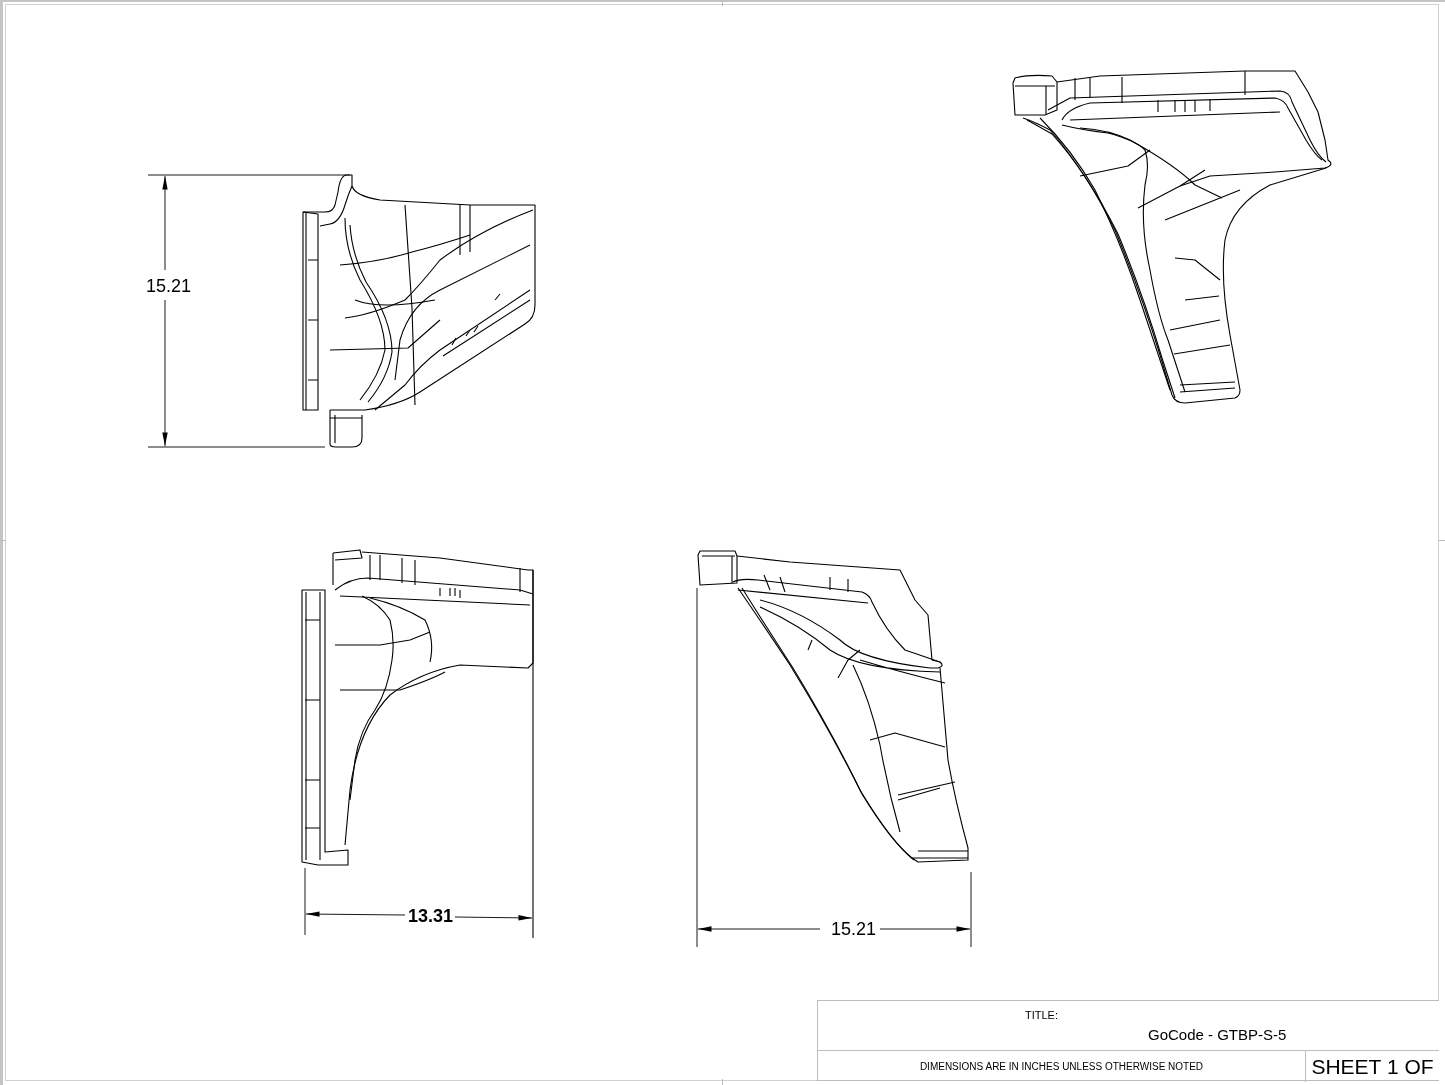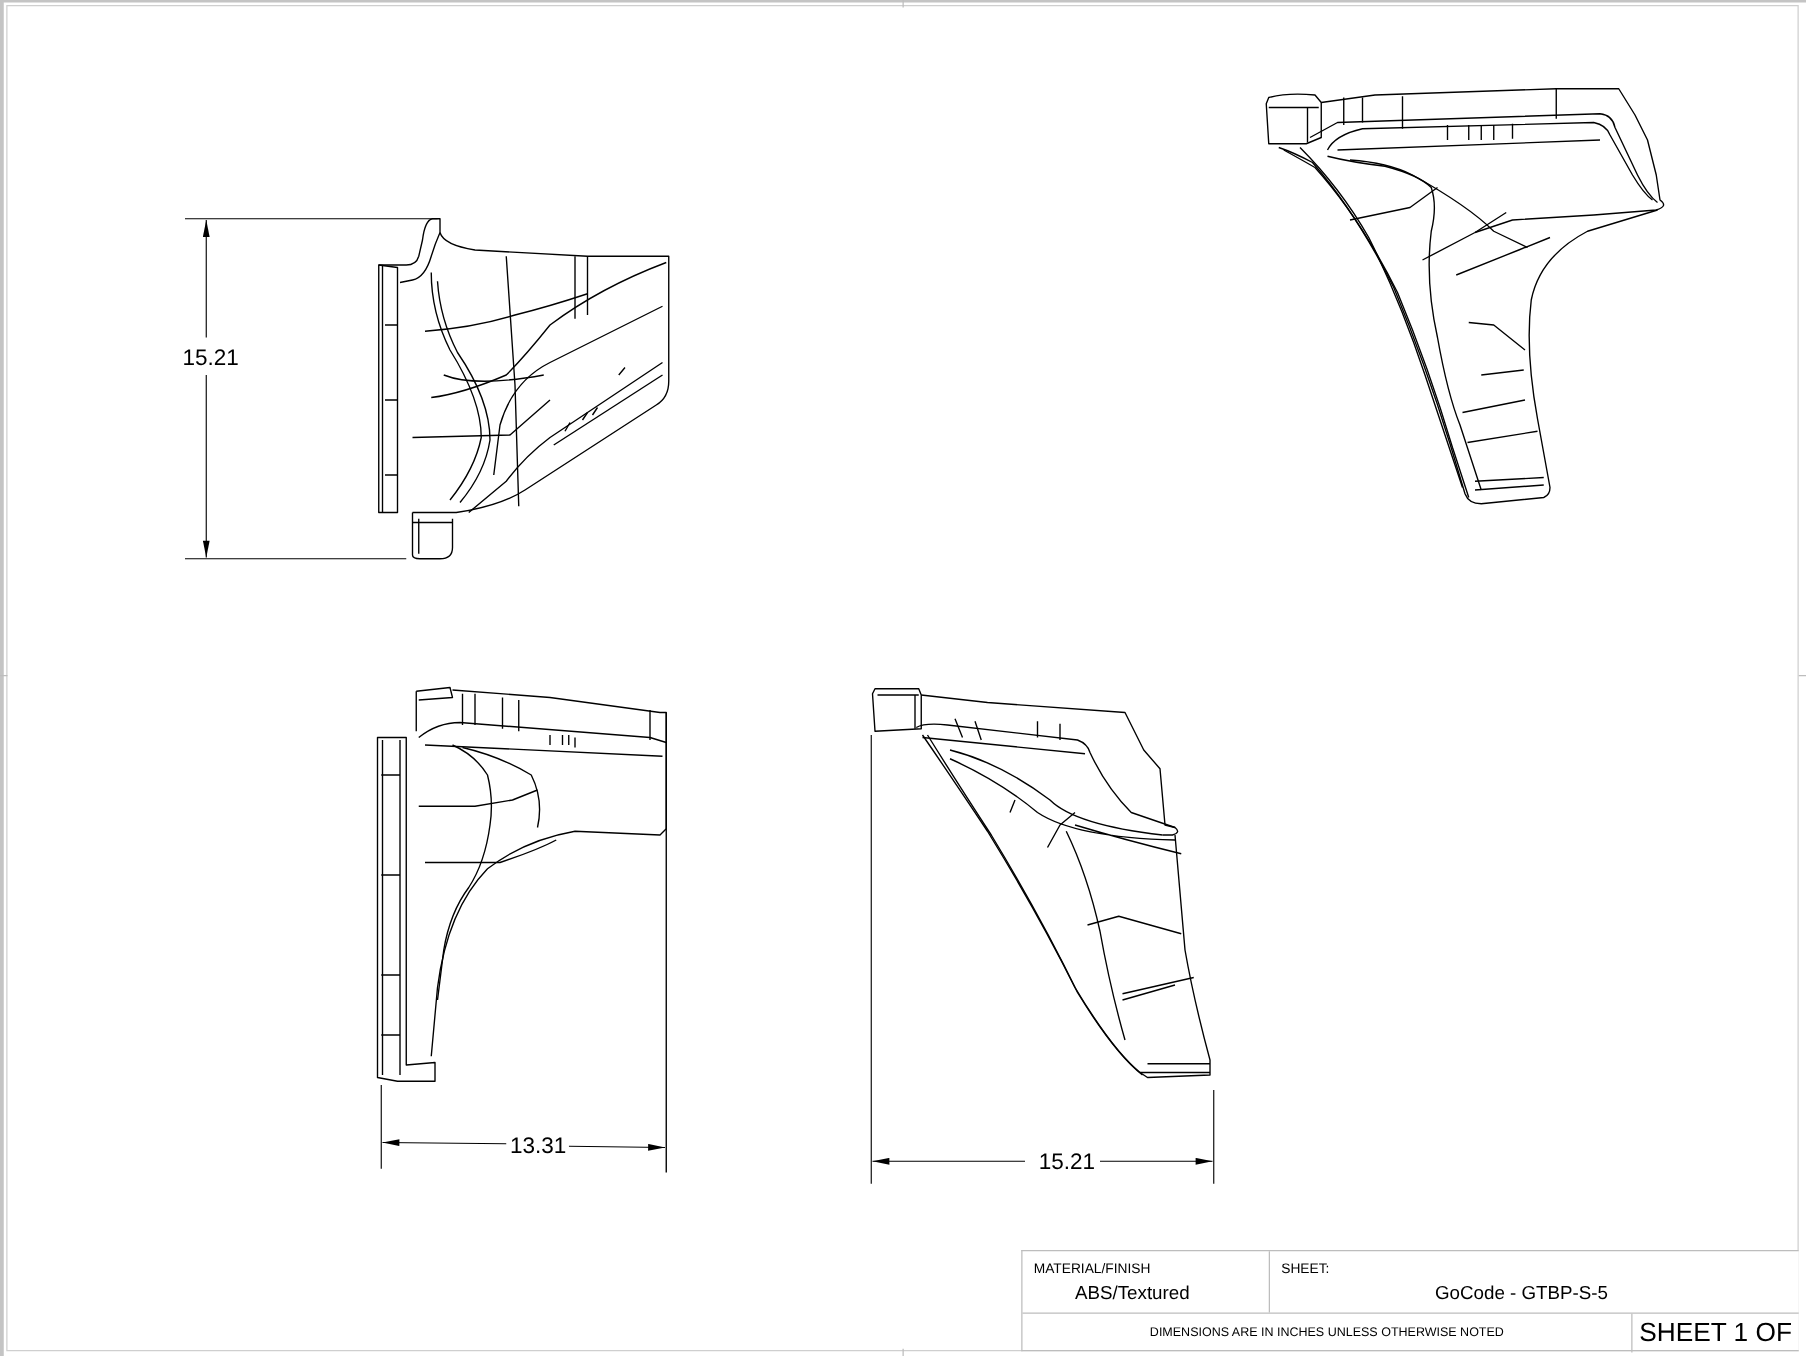--- a/index.html
+++ b/index.html
@@ -123,31 +123,27 @@
     <path d="M830,577 L830,590 M848,579 L848,592 M764,575 L770,590 M780,577 L785,592"></path>
   </g>
 
   <line x1="697" y1="588" x2="697" y2="947" stroke-width="0.9"></line>
   <line x1="971" y1="872" x2="971" y2="947" stroke-width="0.9"></line>
   <line x1="698" y1="929" x2="820" y2="929" marker-start="url(#arr)" stroke-width="0.9"></line>
   <line x1="880" y1="929" x2="970" y2="929" marker-end="url(#arr)" stroke-width="0.9"></line>
 </svg>
 
 <div class="dim-label" style="left:144px;top:278px;">15.21</div>
-<div class="dim-label" style="left:406px;top:908px;">13.31</div>
+<div class="dim-label" style="left:406px;top:908px;font-weight:bold;">13.31</div>
 <div class="dim-label" style="left:829px;top:921px;">15.21</div>
 
 <div class="title-block">
   <div class="tb-row1">
-    <div class="tb-cell-material">
-      <div class="tb-small">MATERIAL/FINISH</div>
-      <div class="tb-val" style="left:42px;top:25px;">ABS/Textured</div>
-    </div>
     <div class="tb-cell-title">
-      <div class="tb-small">SHEET:</div>
+      <div class="tb-small">TITLE:</div>
       <div class="tb-val" style="left:132px;top:25px;">GoCode - GTBP-S-5</div>
     </div>
   </div>
   <div class="tb-row2">
     <div class="tb-dims">DIMENSIONS ARE IN INCHES UNLESS OTHERWISE NOTED</div>
     <div class="tb-sheet">SHEET 1 OF 1</div>
   </div>
 </div>
 
 </body></html>

